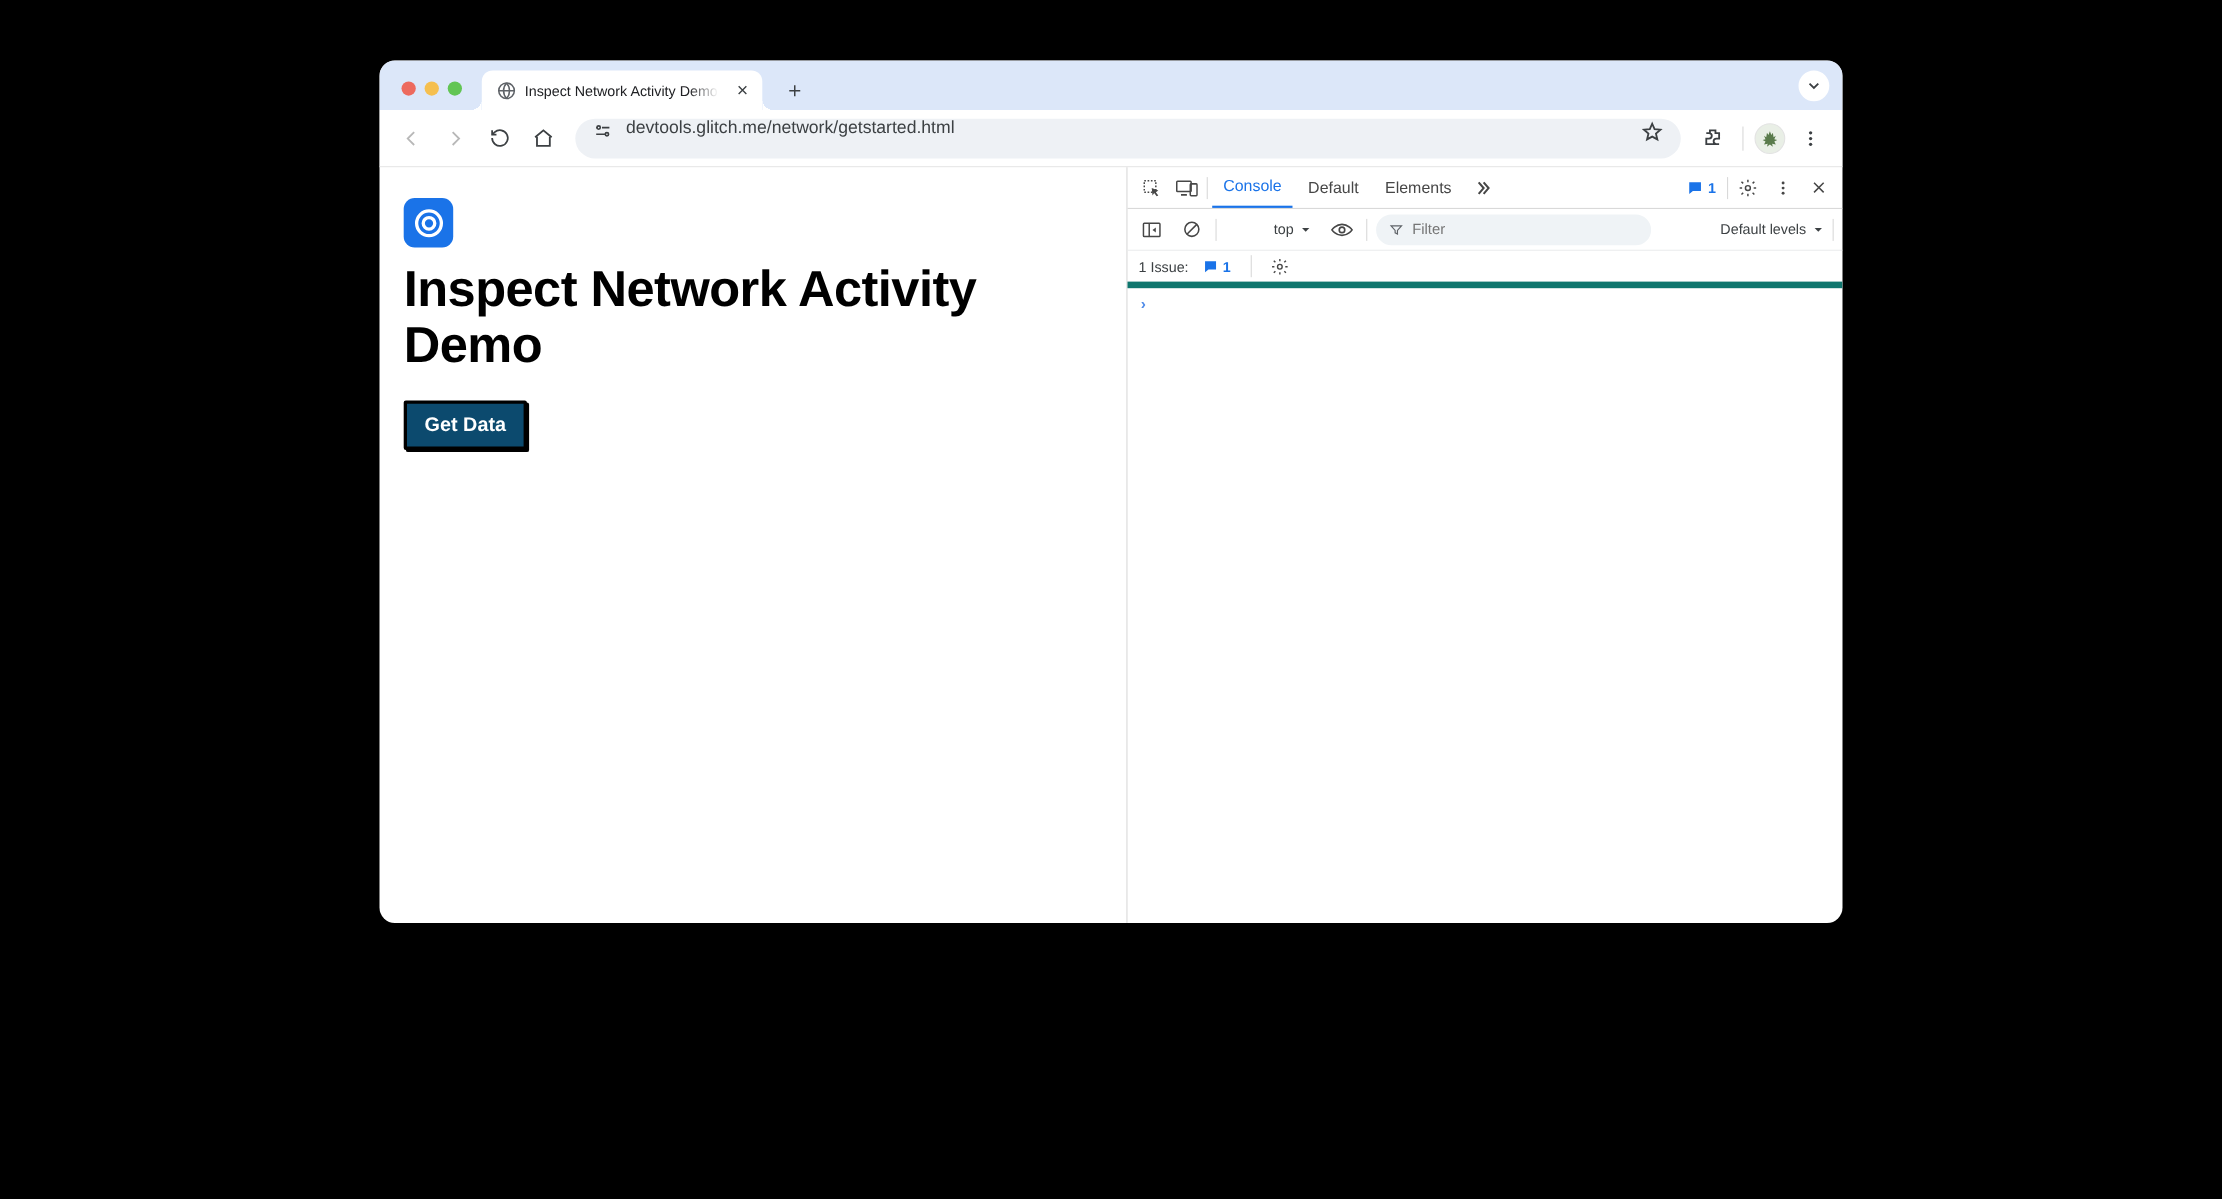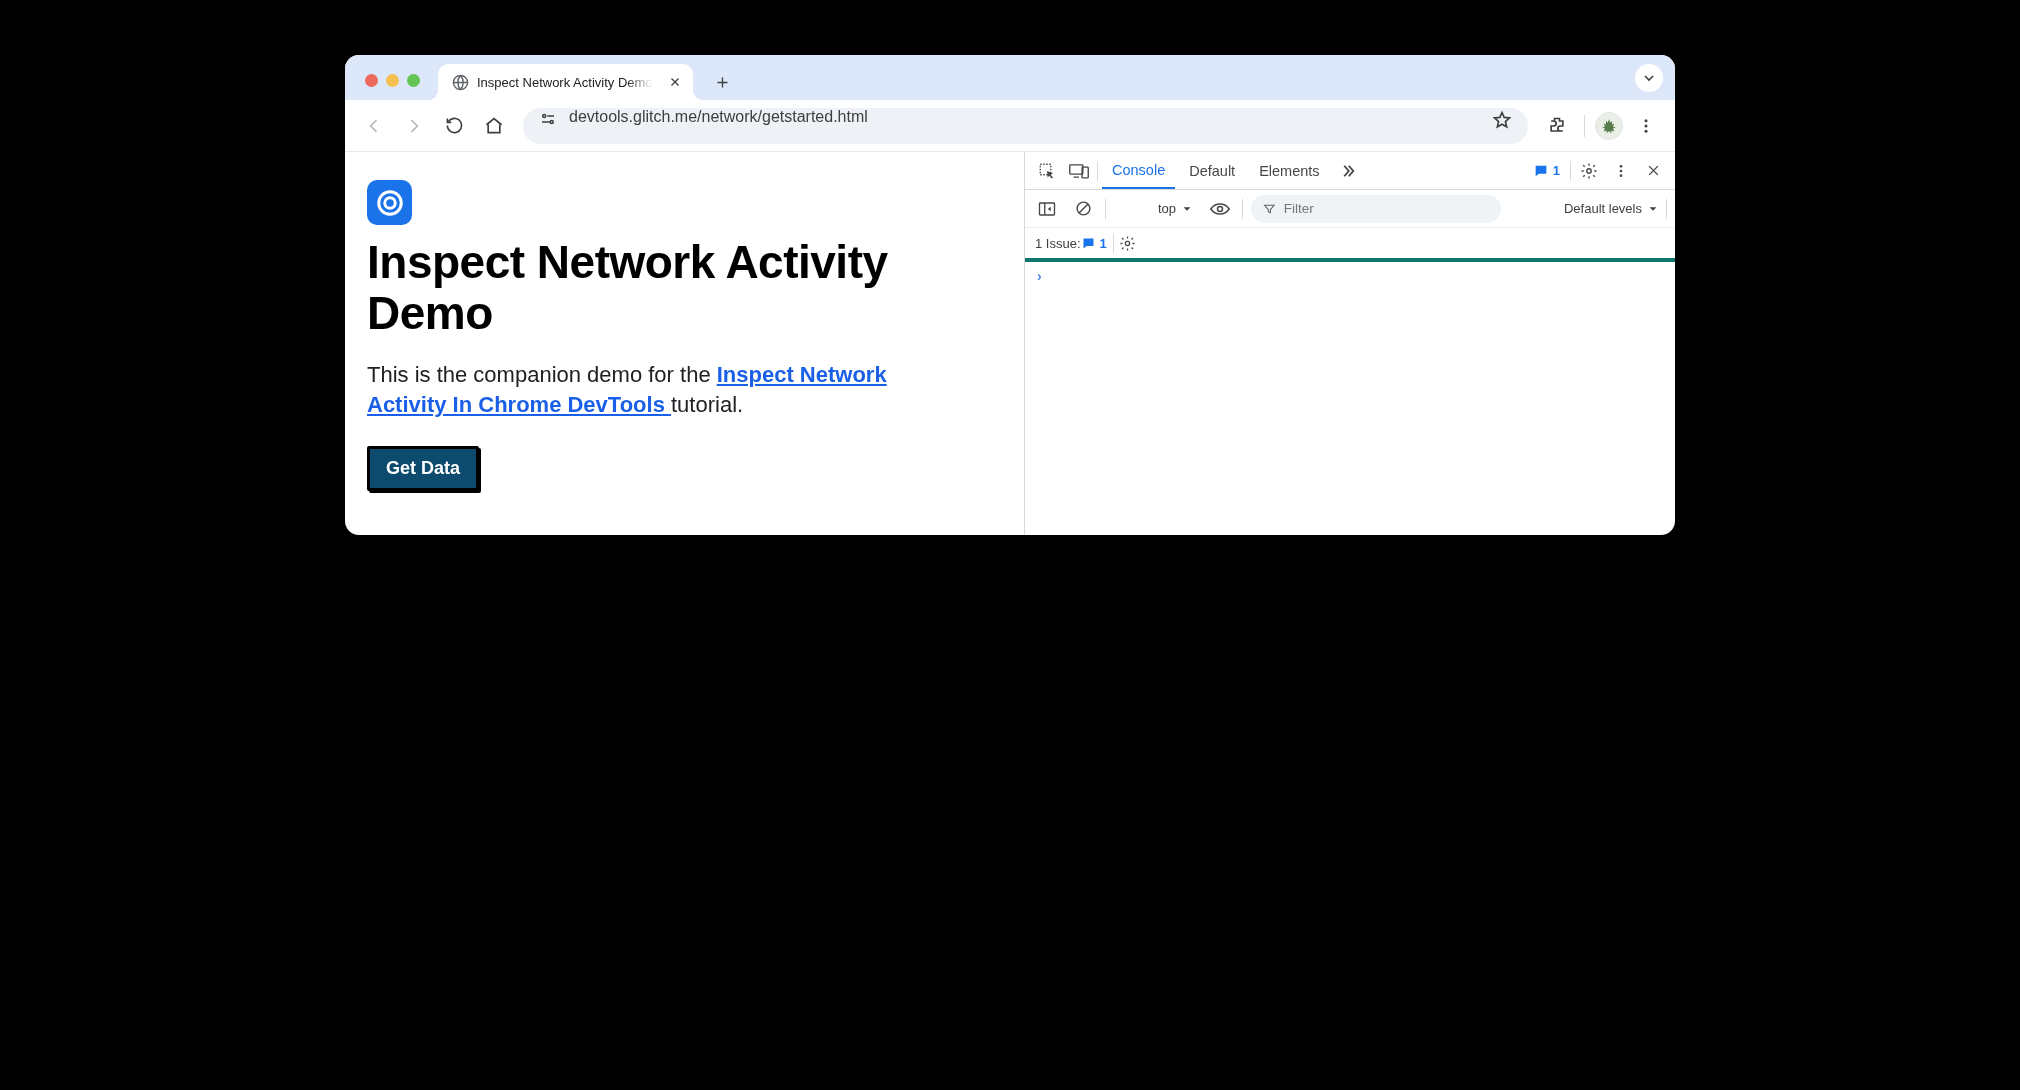--- a/index.html
+++ b/index.html
@@ -9,21 +9,21 @@
     display: flex;
     align-items: flex-start;
     justify-content: center;
     padding: 55px 85px;
     font-family: -apple-system, BlinkMacSystemFont, "Helvetica Neue", Arial, sans-serif;
     font-size: 14px;
     color: #202124;
   }
   .browser {
     width: 1330px;
-    height: 480px;
+    height: 784px;
     background: #fff;
     border-radius: 14px;
     overflow: hidden;
     display: flex;
     flex-direction: column;
     box-shadow: 0 10px 40px rgba(0,0,0,.5);
   }
   
   .tabstrip {
     height: 45px;
@@ -182,22 +182,22 @@
   }
   .vsep{width:1px;height:20px;background:#d9d9d9;}
   .context{display:flex;align-items:center;gap:6px;padding:3px 6px;border-radius:4px;cursor:pointer;margin-left:38px;}
   .filterbox{
     display:flex;align-items:center;gap:8px;
     background:#eff3f6;border-radius:16px;height:28px;padding:0 12px;flex:1;max-width:250px;
   }
   .filterbox input{border:none;background:transparent;outline:none;font-size:13.5px;width:100%;}
   .levels{display:flex;align-items:center;gap:6px;cursor:pointer;margin-left:auto;}
   .dt-issuerow{
-    height:34px;display:flex;align-items:center;gap:0;padding:0 10px;
-    border-bottom:4px solid #0f766e;
+    height:34px;display:flex;align-items:center;gap:12px;padding:0 10px;
+    border-bottom:6px solid #0f766e;
   }
   .console-body{flex:1;padding:6px 8px;}
   .prompt{color:#4f8be8;font-weight:800;display:inline-block;padding:0 4px;font-size:14px;}
   svg{display:block;}
 </style>
 </head>
 <body>
 
 <div class="browser">
 
@@ -297,23 +297,20 @@
     <div class="page">
       <h1>
         <span class="logo">
           <svg width="30" height="30" viewBox="0 0 24 24" fill="none" stroke="#fff" stroke-width="2.4">
               <circle cx="12" cy="12" r="9"></circle>
               <circle cx="12" cy="12" r="4.2"></circle>
             </svg>
         </span>
         <span>Inspect Network Activity Demo</span>
       </h1>
-      <p>
-        <span>This is the companion demo for the </span><a href="#">Inspect Network Activity In Chrome DevTools </a><span>tutorial.</span>
-      </p>
       <button class="getdata">Get Data</button>
     </div>
 
     <div class="devtools">
       <div class="dt-tabs">
         <div class="dt-ibtn">
           <svg width="18" height="18" viewBox="0 0 24 24" fill="none" stroke="currentColor" stroke-width="1.8">
               <rect x="3" y="3" width="14" height="14" stroke-dasharray="2 2"></rect>
               <path d="M12 12l8 3-3 2 3 4-2 1-3-4-2 3z" fill="currentColor" stroke="none"></path>
             </svg>

